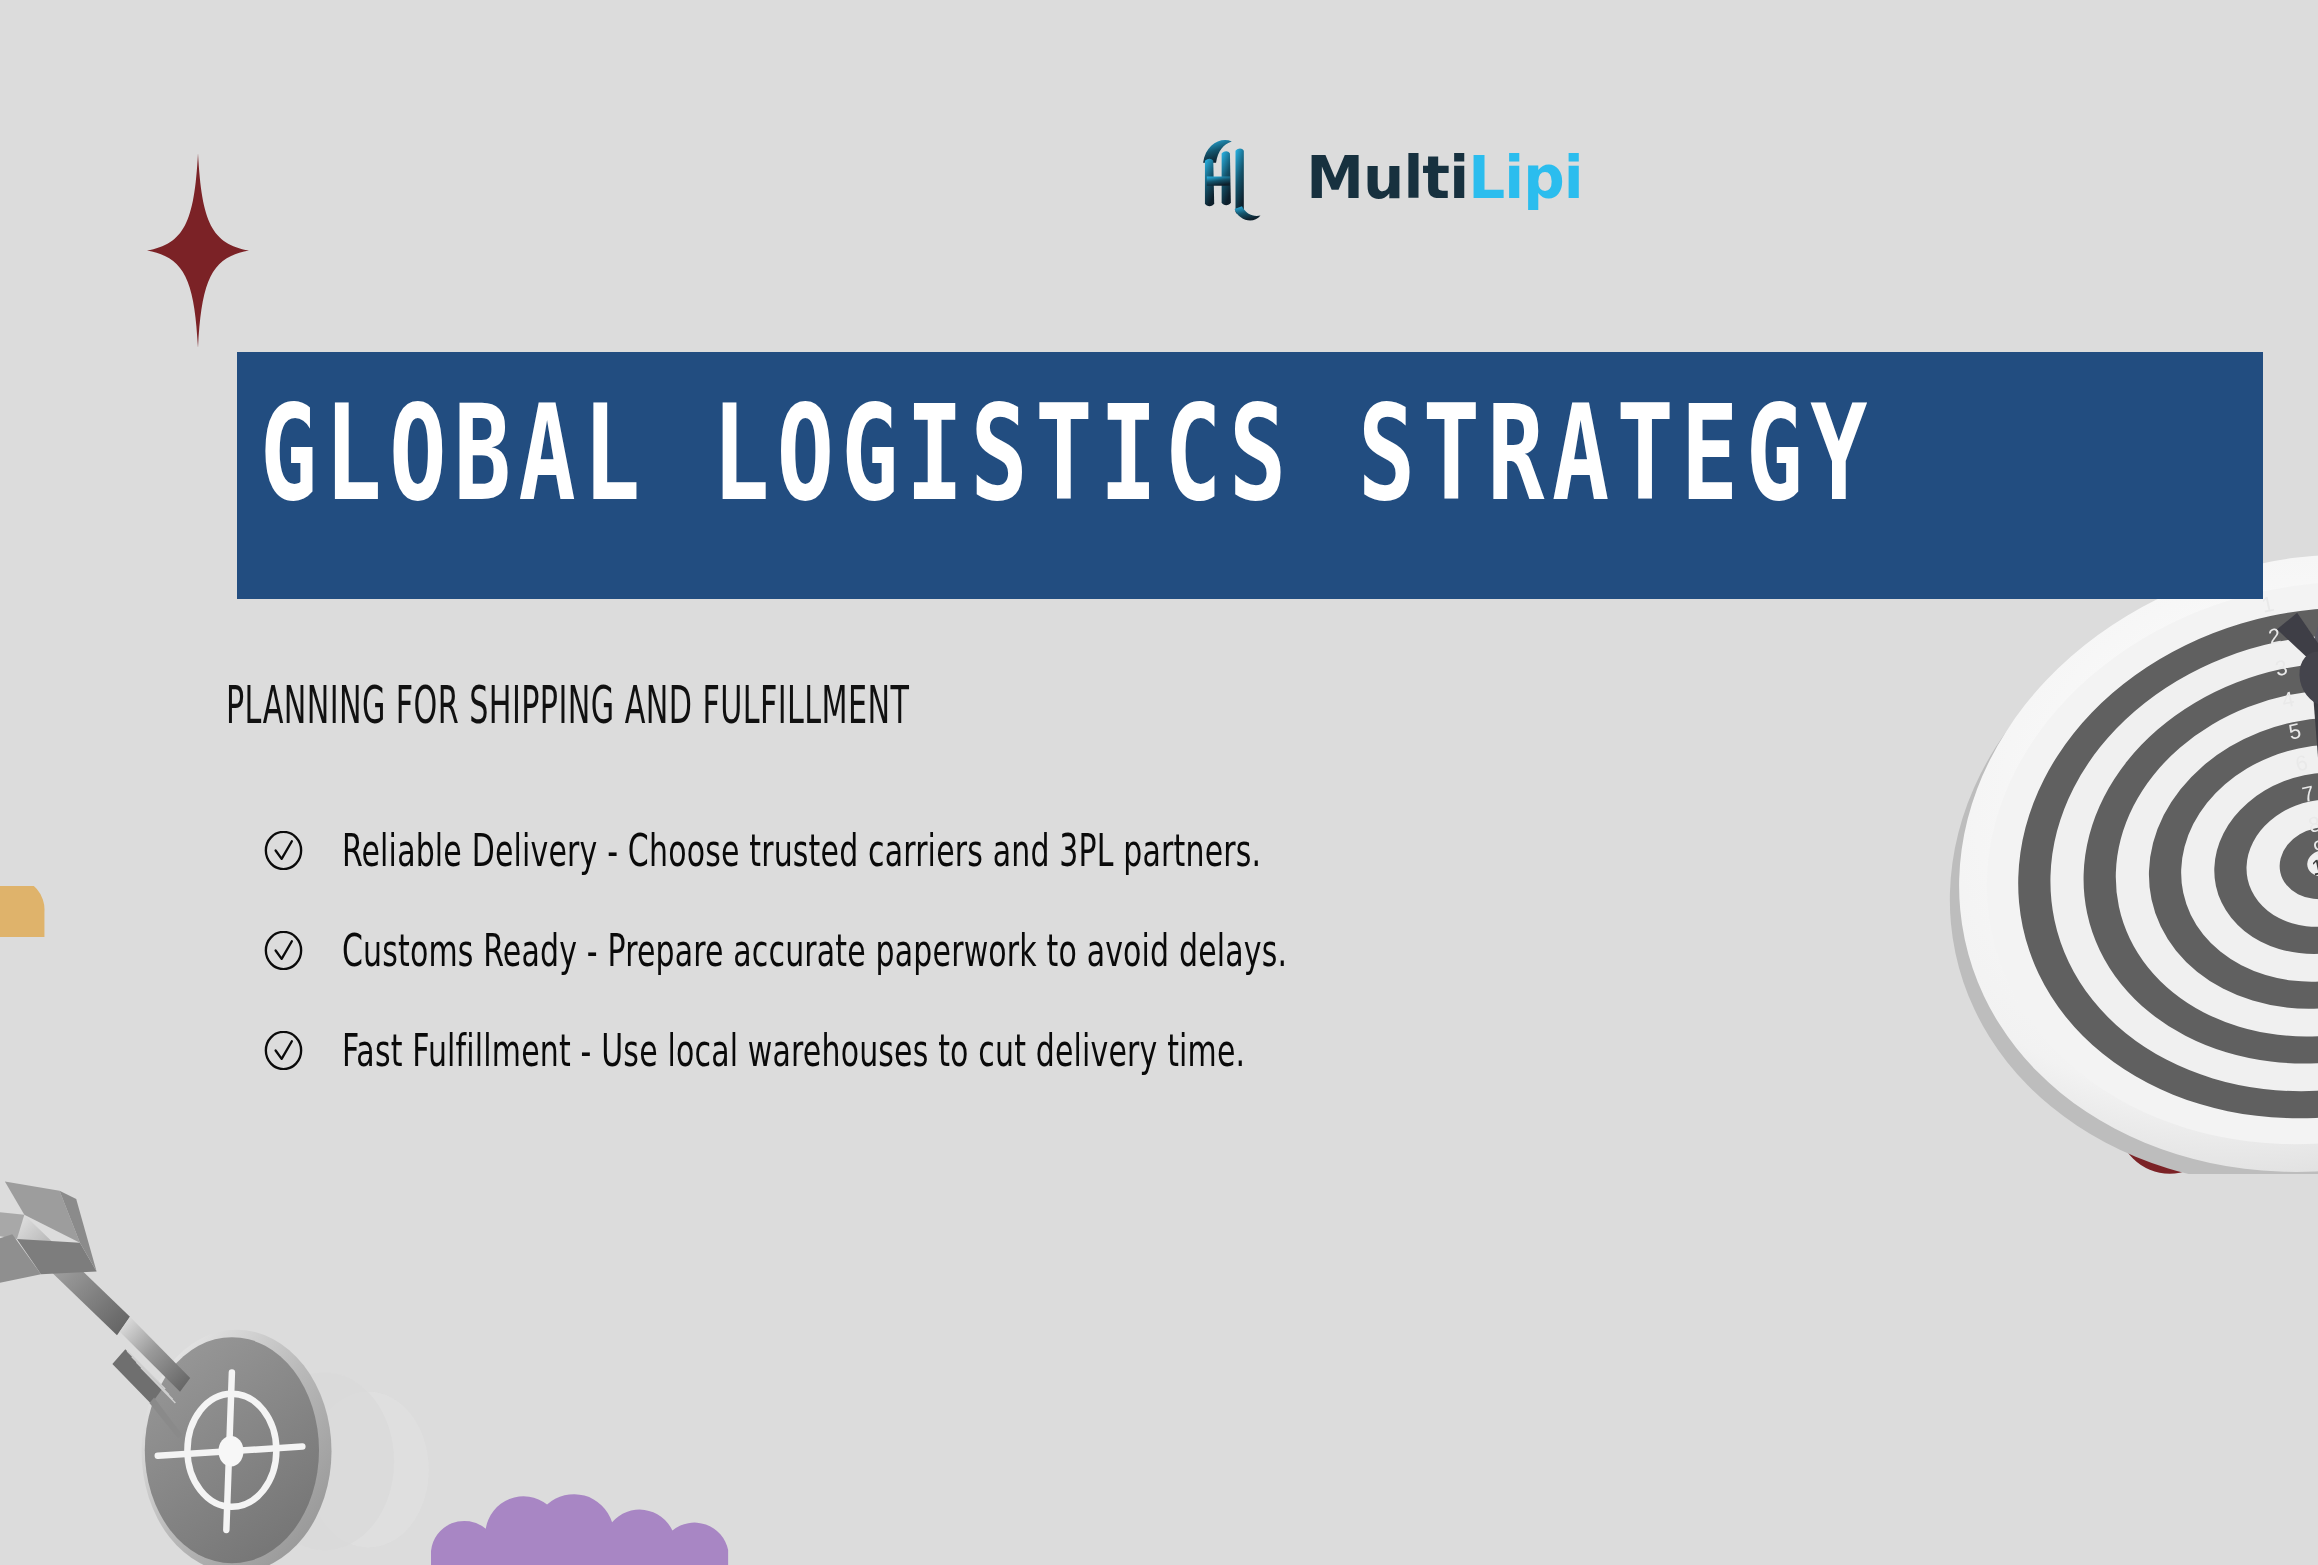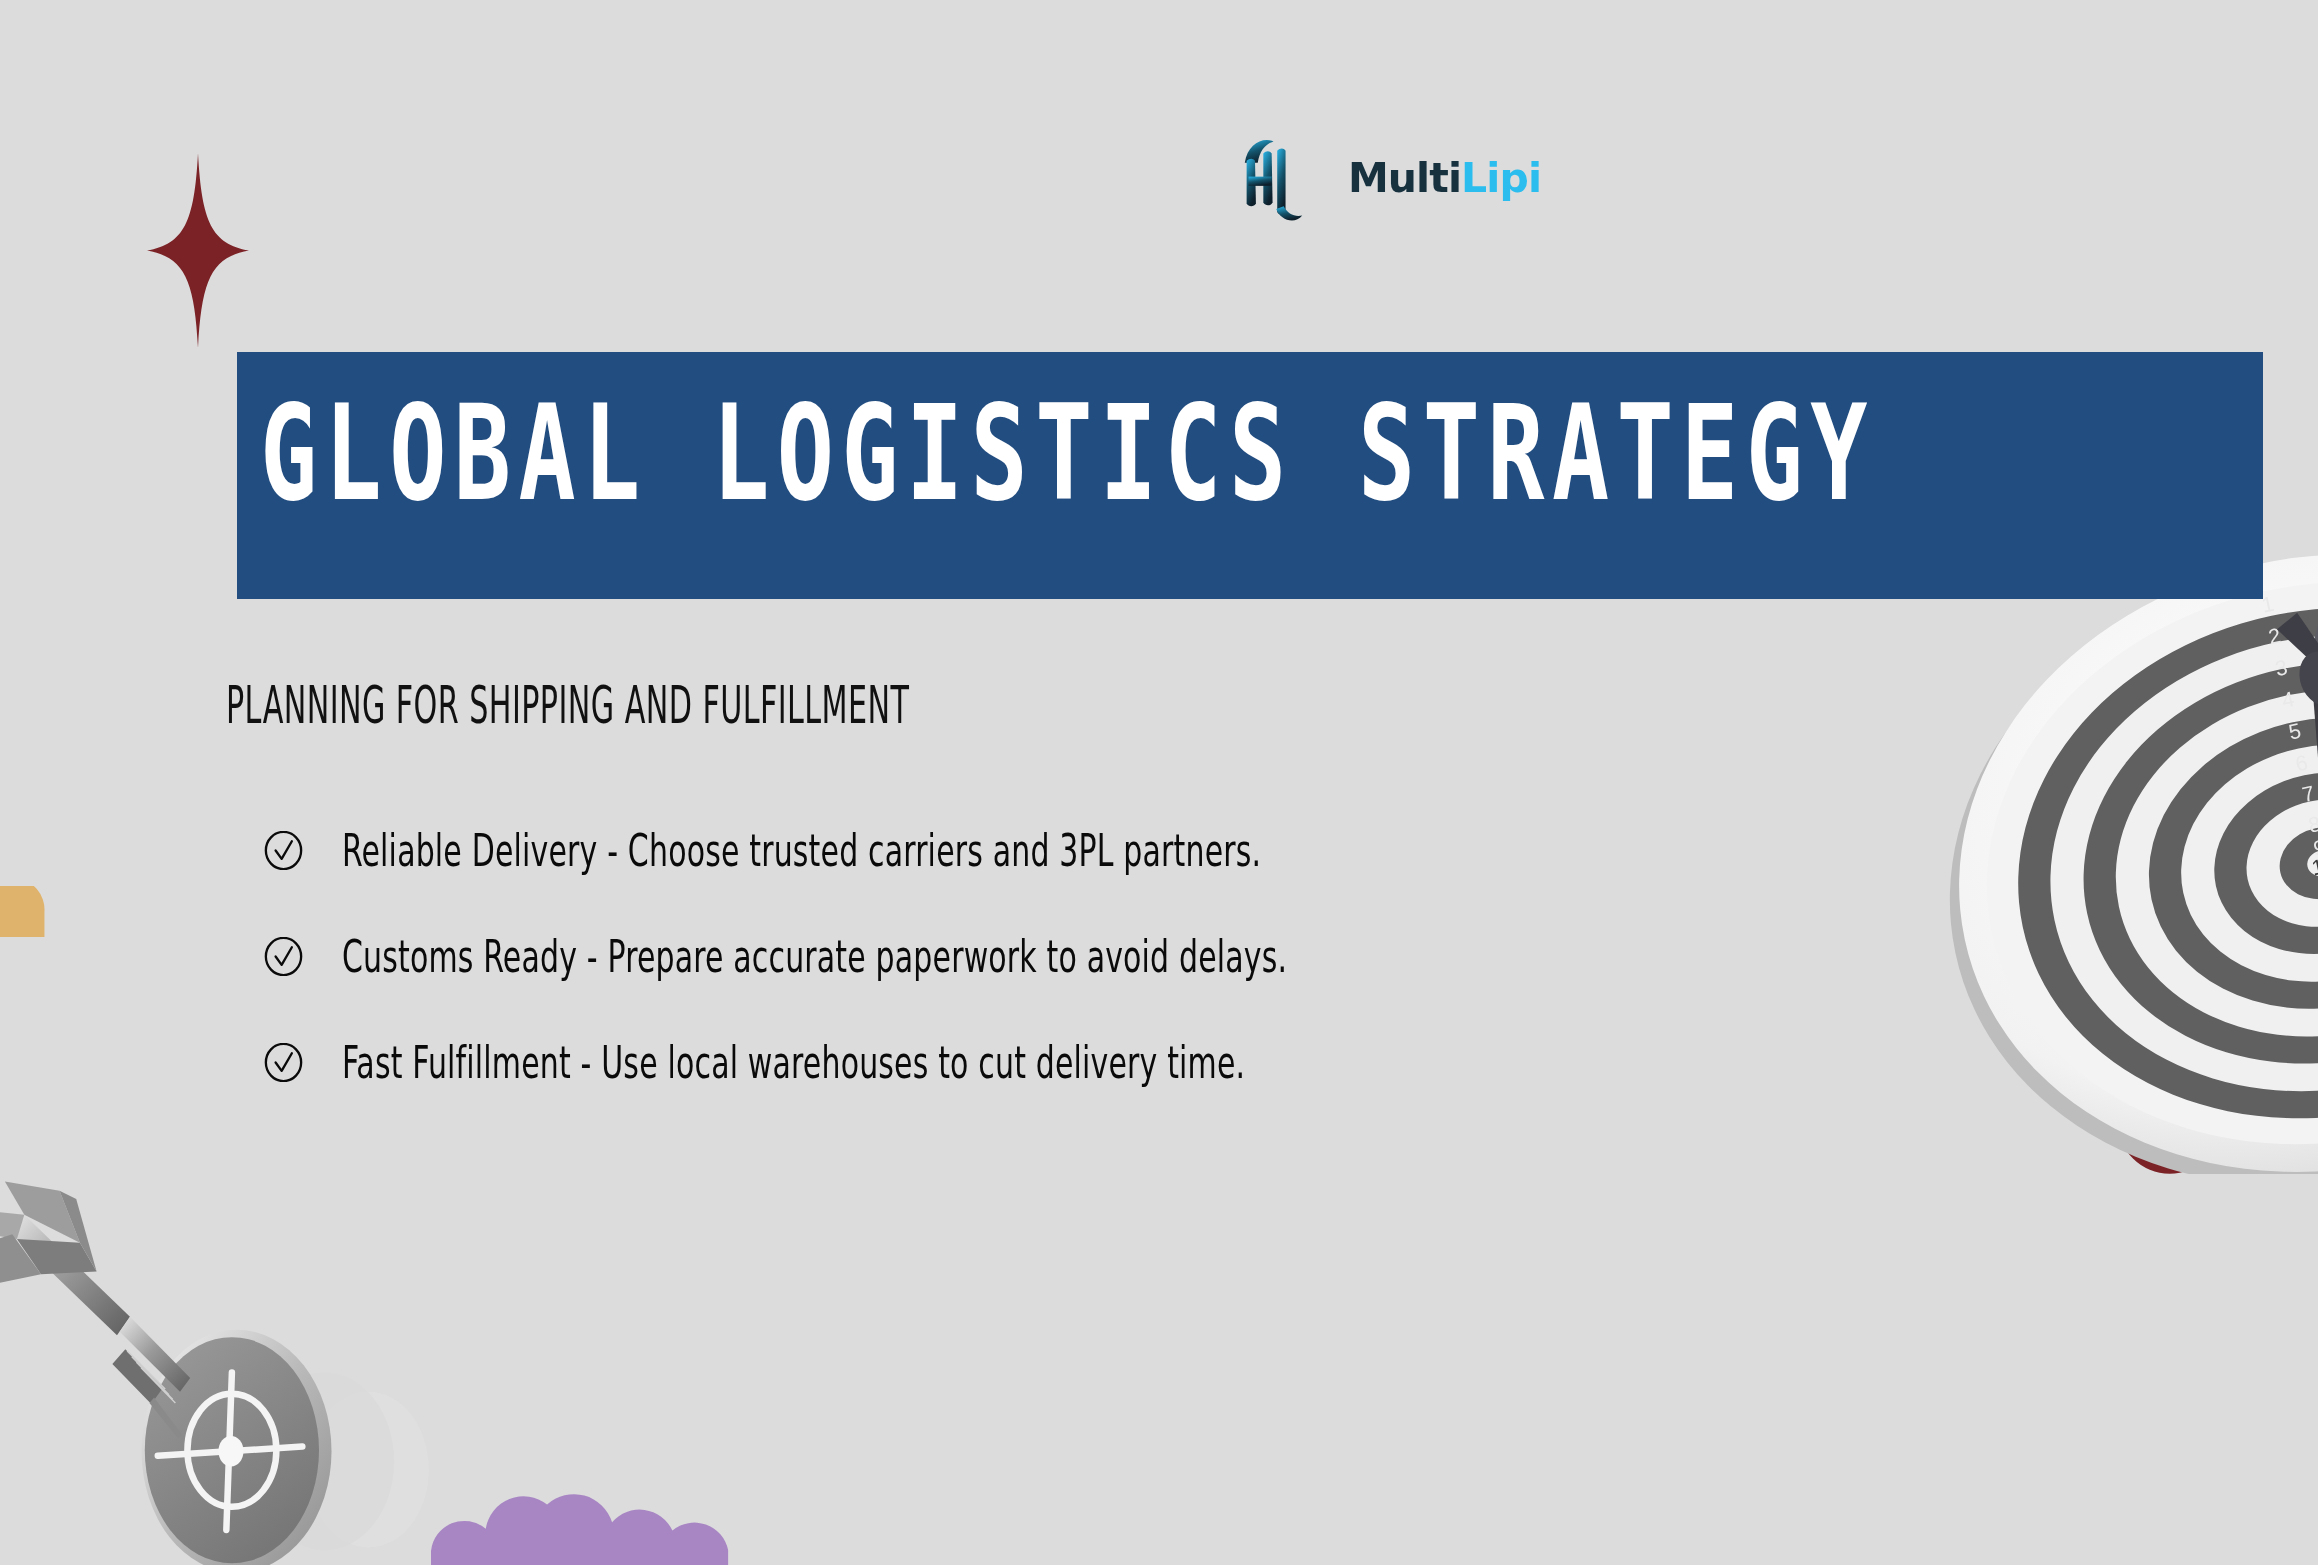--- a/index.html
+++ b/index.html
@@ -25,21 +25,21 @@
   .circles-maroon{left:2115px;top:1067px;width:250px;height:107px;}
 
   
   .logo-wrap{
     position:absolute;left:50%;transform:translateX(-50%);
     top:134px;display:flex;align-items:center;gap:14px;
   }
   .logo-mark{width:93px;height:88px;display:block;}
   .logo-text{
     font-family:"DejaVu Sans",sans-serif;
-    font-size:41px;font-weight:700;letter-spacing:-0.9px;
+    font-size:58px;font-weight:700;letter-spacing:-0.9px;
     line-height:1;white-space:nowrap;
   }
   .logo-multi{color:#17313f;}
   .logo-lipi{color:#2bbdee;}
 
   
   .banner{
     position:absolute;left:237px;top:352px;
     width:2026px;height:247px;
     background:#224d80;
@@ -62,21 +62,21 @@
     font-family:"Liberation Sans Narrow","DejaVu Sans Condensed","Liberation Sans",sans-serif;
     font-size:39px;font-weight:400;letter-spacing:0.5px;
     color:#111111;white-space:nowrap;
     transform:scaleX(0.86) scaleY(1.32);
     transform-origin:left top;
   }
 
   
   .bullets{
     position:absolute;left:264px;top:805px;
-    display:flex;flex-direction:column;gap:16px;
+    display:flex;flex-direction:column;gap:10px;
   }
   .bullet-row{
     display:flex;align-items:center;
     height:90px;
   }
   .bullet-icon{
     width:39px;height:39px;flex:none;margin-right:39px;
     display:block;
   }
   .bullet-text{

